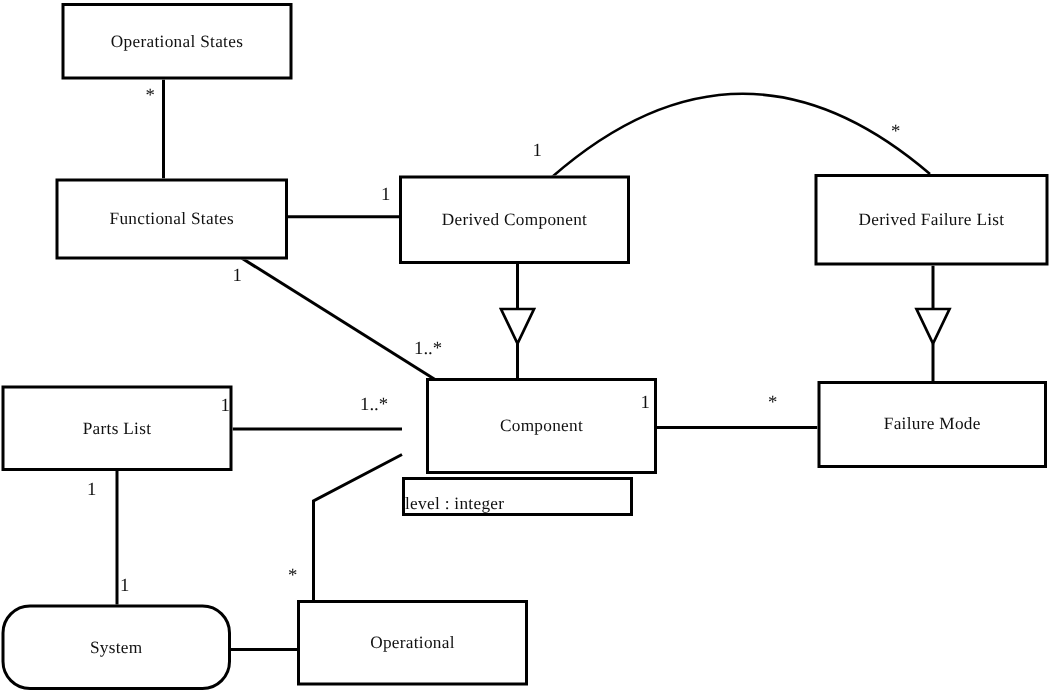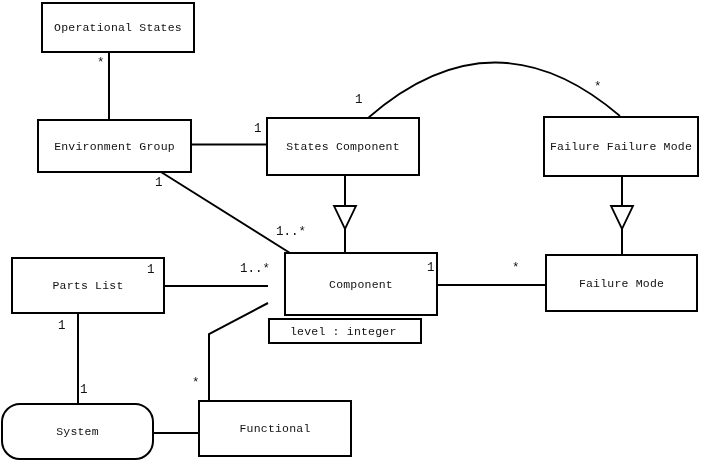--- a/index.html
+++ b/index.html
@@ -5,21 +5,21 @@
   html, body {
     margin: 0;
     padding: 0;
     background: #ffffff;
   }
   #canvas {
     position: relative;
     width: 702px;
     height: 464px;
     background: #ffffff;
-    font-family: Liberation Mono, monospace;
+    font-family: Liberation Serif, serif;
     overflow: hidden;
   }
   #connectors {
     position: absolute;
     left: 0; top: 0;
     width: 702px; height: 464px;
   }
   .uml-class {
     position: absolute;
     box-sizing: border-box;
@@ -32,23 +32,23 @@
     font-size: 11.5px;
     color: #111111;
     letter-spacing: 0.2px;
   }
   .uml-attr {
     position: absolute;
     box-sizing: border-box;
     border: 2px solid #000000;
     background: #ffffff;
     display: flex;
-    align-items: center;
+    align-items: flex-end;
     justify-content: flex-start;
-    padding-left: 20px;
+    padding-left: 0;
     font-size: 11.5px;
     color: #111111;
     letter-spacing: 0.2px;
   }
   .mult {
     position: absolute;
     font-size: 12.5px;
     color: #111111;
     line-height: 1;
     z-index: 5;
@@ -91,52 +91,52 @@
       <polygon points="611,206 633,206 622,229" fill="#ffffff" stroke="#000" stroke-width="1.8"></polygon>
       <line x1="622" y1="229" x2="622" y2="254" stroke="#000" stroke-width="2"></line>
     </g>
   </svg>
 
   <div class="uml-class" style="left:41px; top:2px; width:154px; height:51px;">
     <span>Operational States</span>
   </div>
 
   <div class="uml-class" style="left:37px; top:119px; width:155px; height:54px;">
-    <span>Environment Group</span>
+    <span>Functional States</span>
   </div>
 
   <div class="uml-class" style="left:266px; top:117px; width:154px; height:59px;">
-    <span>States Component</span>
+    <span>Derived Component</span>
   </div>
 
   <div class="uml-class" style="left:543px; top:116px; width:156px; height:61px;">
-    <span>Failure Failure Mode</span>
+    <span>Derived Failure List</span>
   </div>
 
-  <div class="uml-class" style="left:11px; top:257px; width:154px; height:57px;">
+  <div class="uml-class" style="left:1px; top:257px; width:154px; height:57px;">
     <span>Parts List</span>
   </div>
 
   <div class="uml-class" style="left:284px; top:252px; width:154px; height:64px;">
     <span>Component</span>
   </div>
   <div class="uml-attr" style="left:268px; top:318px; width:154px; height:26px;">
     <span>level : integer</span>
   </div>
 
   <div class="uml-class" style="left:545px; top:254px; width:153px; height:58px;">
     <span>Failure Mode</span>
   </div>
 
   <div class="uml-class" style="left:1px; top:403px; width:153px; height:57px;border-radius:19px;">
     <span>System</span>
   </div>
 
   <div class="uml-class" style="left:198px; top:400px; width:154px; height:57px;">
-    <span>Functional</span>
+    <span>Operational</span>
   </div>
 
   <span class="mult" style="left:97px; top:57px;">*</span>
   <span class="mult" style="left:254px; top:123px;">1</span>
   <span class="mult" style="left:355px; top:94px;">1</span>
   <span class="mult" style="left:594px; top:81px;">*</span>
   <span class="mult" style="left:155px; top:177px;">1</span>
   <span class="mult" style="left:276px; top:226px;">1..*</span>
   <span class="mult" style="left:147px; top:264px;">1</span>
   <span class="mult" style="left:240px; top:263px;">1..*</span>

